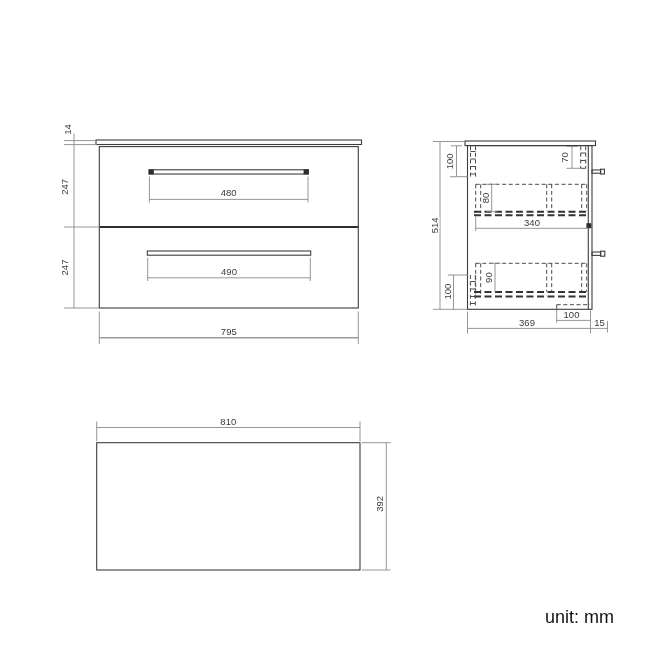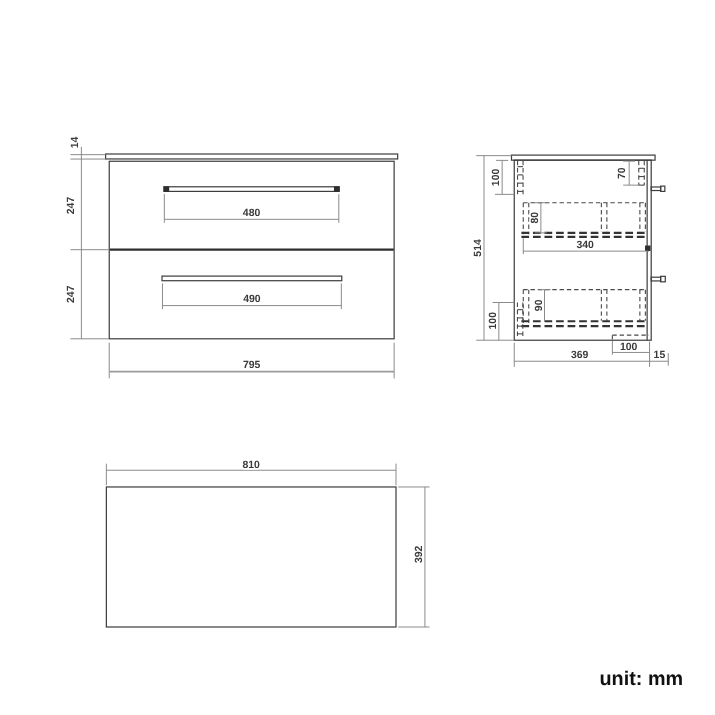--- a/index.html
+++ b/index.html
@@ -1,17 +1,17 @@
 <!DOCTYPE html>
 <html><head>
 <meta charset="utf-8">
 <style>
   html,body{margin:0;padding:0;background:#ffffff;}
   .stage{position:relative;width:650px;height:650px;background:#fff;overflow:hidden;
-         font-family:"Liberation Sans", sans-serif;font-weight:bold;}
+         font-family:"Liberation Sans", sans-serif;}
   svg{display:block}
   .ol   {stroke:#3d3d3d;stroke-width:1.1;fill:none;}
   .ol2  {stroke:#2e2e2e;stroke-width:2.1;fill:none;}
   .dim  {stroke:#8a8a8a;stroke-width:0.9;fill:none;}
   .dimb {stroke:#9a9a9a;stroke-width:1.5;fill:none;}
   .hid  {stroke:#4a4a4a;stroke-width:1;fill:none;stroke-dasharray:4 2.6;}
   .hidb {stroke:#333333;stroke-width:1.9;fill:none;stroke-dasharray:7 3.5;}
   .rng  {stroke:#4a4a4a;stroke-width:1;fill:none;}
   .dark {fill:#2e2e2e;stroke:none;}
   .lbl  {font-size:9.5px;fill:#3a3a3a;paint-order:stroke;stroke:#ffffff;stroke-width:2.6px;

